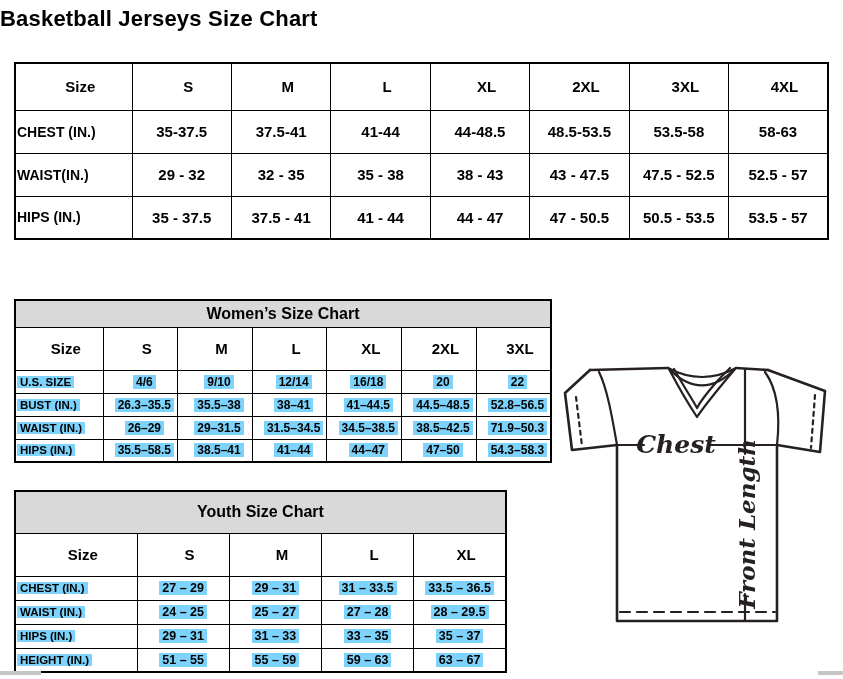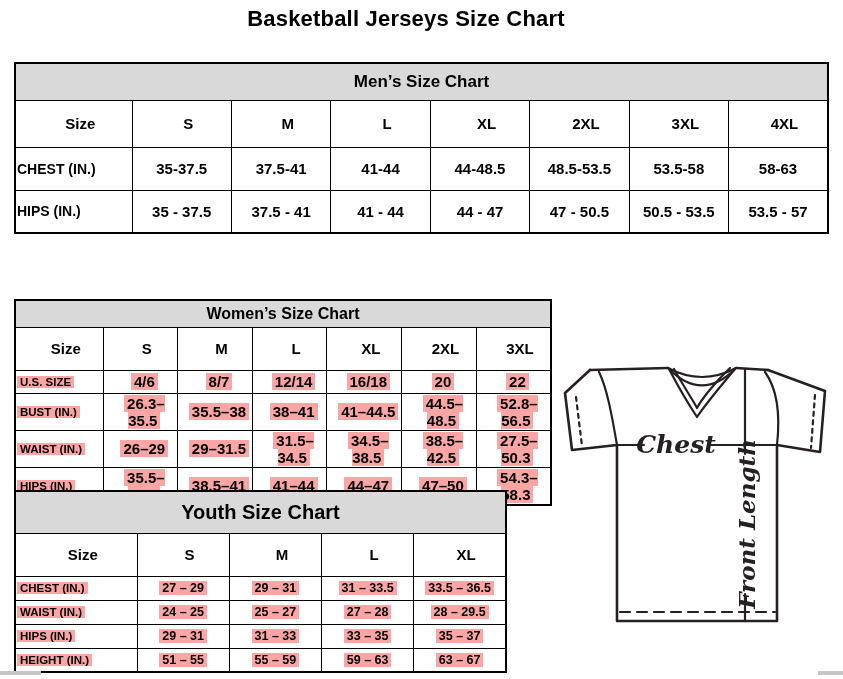--- a/index.html
+++ b/index.html
@@ -1,21 +1,21 @@
 <!DOCTYPE html>
 <html><head>
 <meta charset="utf-8">
 <style>
   html,body{margin:0;padding:0;}
   body{
     width:843px;height:679px;position:relative;overflow:hidden;
     background:#ffffff;font-family:"Liberation Sans",sans-serif;color:#000;
   }
   .page-title{
-    position:absolute;top:6px;left:0;width:812px;text-align:center;
+    position:absolute;top:6px;left:0;width:812px;text-align:left;
     font-size:22px;font-weight:bold;margin:0;letter-spacing:.2px;
   }
   table.size-table{
     position:absolute;border-collapse:collapse;table-layout:fixed;
     background:#fff;font-weight:bold;
   }
   table.size-table, table.size-table th, table.size-table td{
     border:1.5px solid #000;
   }
   table.size-table{border-width:2.5px;}
@@ -31,30 +31,30 @@
   .t-mens tr.head-row{height:47px;}
   .t-mens tr.data-row{height:43px;}
   .t-mens td.rowlabel{font-size:14px;}
   
   .t-womens{left:14px;top:299px;width:538px;}
   .t-womens tr.band-row{height:27px;margin-left:32px;}
   .t-womens tr.head-row{height:43px;}
   .t-womens tr.data-row{height:23px;}
   .t-womens th.band{font-size:16px;}
   .t-womens td.rowlabel{font-size:11.5px;}
-  .t-womens td.val{font-size:15px;padding-left:9px;}
+  .t-womens td.val{font-size:12px;padding-left:9px;}
   
   .t-youth{left:14px;top:490px;width:493px;}
   .t-youth tr.band-row{height:42px;}
   .t-youth tr.head-row{height:43px;}
   .t-youth tr.data-row{height:24px;}
-  .t-youth th.band{font-size:20px;}
+  .t-youth th.band{font-size:16px;}
   .t-youth td.rowlabel{font-size:11.5px;}
   .t-youth td.val{font-size:12.5px;}
-  .hl{background:#fca5a5;padding:0 3px;}
+  .hl{background:#7dd3fc;padding:0 3px;}
   
   .jersey{position:absolute;left:558px;top:356px;}
   .jersey path,.jersey line{fill:none;stroke:#262020;stroke-width:2.6;
     stroke-linecap:round;stroke-linejoin:round;}
   .jersey .thin{stroke-width:2.2;}
   .jersey text{fill:#262020;font-family:"DejaVu Serif","Liberation Serif",serif;
     font-style:italic;font-weight:bold;}
   
   .sb{position:absolute;height:4px;background:#c6c6c6;}
   .sb-left{left:0;bottom:4px;width:41px;}
@@ -63,23 +63,20 @@
 </head>
 <body>
 
 <h1 class="page-title">Basketball Jerseys Size Chart</h1>
 
 <table class="size-table t-mens">
   <colgroup>
       <col style="width:117px">
     </colgroup>
 <tbody>
-      <tr class="band-row">
-        <th class="band" colspan="8">Men’s Size Chart</th>
-      </tr>
       <tr class="head-row">
         <th class="colhead">Size</th>
         <th class="colhead">S</th>
         <th class="colhead">M</th>
         <th class="colhead">L</th>
         <th class="colhead">XL</th>
         <th class="colhead">2XL</th>
         <th class="colhead">3XL</th>
         <th class="colhead">4XL</th>
       </tr>
@@ -87,20 +84,30 @@
         <td class="rowlabel">CHEST (IN.)</td>
         <td class="val">35-37.5</td>
         <td class="val">37.5-41</td>
         <td class="val">41-44</td>
         <td class="val">44-48.5</td>
         <td class="val">48.5-53.5</td>
         <td class="val">53.5-58</td>
         <td class="val">58-63</td>
       </tr>
       <tr class="data-row">
+        <td class="rowlabel">WAIST(IN.)</td>
+        <td class="val">29 - 32</td>
+        <td class="val">32 - 35</td>
+        <td class="val">35 - 38</td>
+        <td class="val">38 - 43</td>
+        <td class="val">43 - 47.5</td>
+        <td class="val">47.5 - 52.5</td>
+        <td class="val">52.5 - 57</td>
+      </tr>
+      <tr class="data-row">
         <td class="rowlabel">HIPS (IN.)</td>
         <td class="val">35 - 37.5</td>
         <td class="val">37.5 - 41</td>
         <td class="val">41 - 44</td>
         <td class="val">44 - 47</td>
         <td class="val">47 - 50.5</td>
         <td class="val">50.5 - 53.5</td>
         <td class="val">53.5 - 57</td>
       </tr>
     </tbody>
@@ -119,21 +126,21 @@
         <th class="colhead">S</th>
         <th class="colhead">M</th>
         <th class="colhead">L</th>
         <th class="colhead">XL</th>
         <th class="colhead">2XL</th>
         <th class="colhead">3XL</th>
       </tr>
       <tr class="data-row">
         <td class="rowlabel"><span class="hl">U.S. SIZE</span></td>
         <td class="val"><span class="hl">4/6</span></td>
-        <td class="val"><span class="hl">8/7</span></td>
+        <td class="val"><span class="hl">9/10</span></td>
         <td class="val"><span class="hl">12/14</span></td>
         <td class="val"><span class="hl">16/18</span></td>
         <td class="val"><span class="hl">20</span></td>
         <td class="val"><span class="hl">22</span></td>
       </tr>
       <tr class="data-row">
         <td class="rowlabel"><span class="hl">BUST (IN.)</span></td>
         <td class="val"><span class="hl">26.3–35.5</span></td>
         <td class="val"><span class="hl">35.5–38</span></td>
         <td class="val"><span class="hl">38–41</span></td>
@@ -141,21 +148,21 @@
         <td class="val"><span class="hl">44.5–48.5</span></td>
         <td class="val"><span class="hl">52.8–56.5</span></td>
       </tr>
       <tr class="data-row">
         <td class="rowlabel"><span class="hl">WAIST (IN.)</span></td>
         <td class="val"><span class="hl">26–29</span></td>
         <td class="val"><span class="hl">29–31.5</span></td>
         <td class="val"><span class="hl">31.5–34.5</span></td>
         <td class="val"><span class="hl">34.5–38.5</span></td>
         <td class="val"><span class="hl">38.5–42.5</span></td>
-        <td class="val"><span class="hl">27.5–50.3</span></td>
+        <td class="val"><span class="hl">71.9–50.3</span></td>
       </tr>
       <tr class="data-row">
         <td class="rowlabel"><span class="hl">HIPS (IN.)</span></td>
         <td class="val"><span class="hl">35.5–58.5</span></td>
         <td class="val"><span class="hl">38.5–41</span></td>
         <td class="val"><span class="hl">41–44</span></td>
         <td class="val"><span class="hl">44–47</span></td>
         <td class="val"><span class="hl">47–50</span></td>
         <td class="val"><span class="hl">54.3–58.3</span></td>
       </tr>

